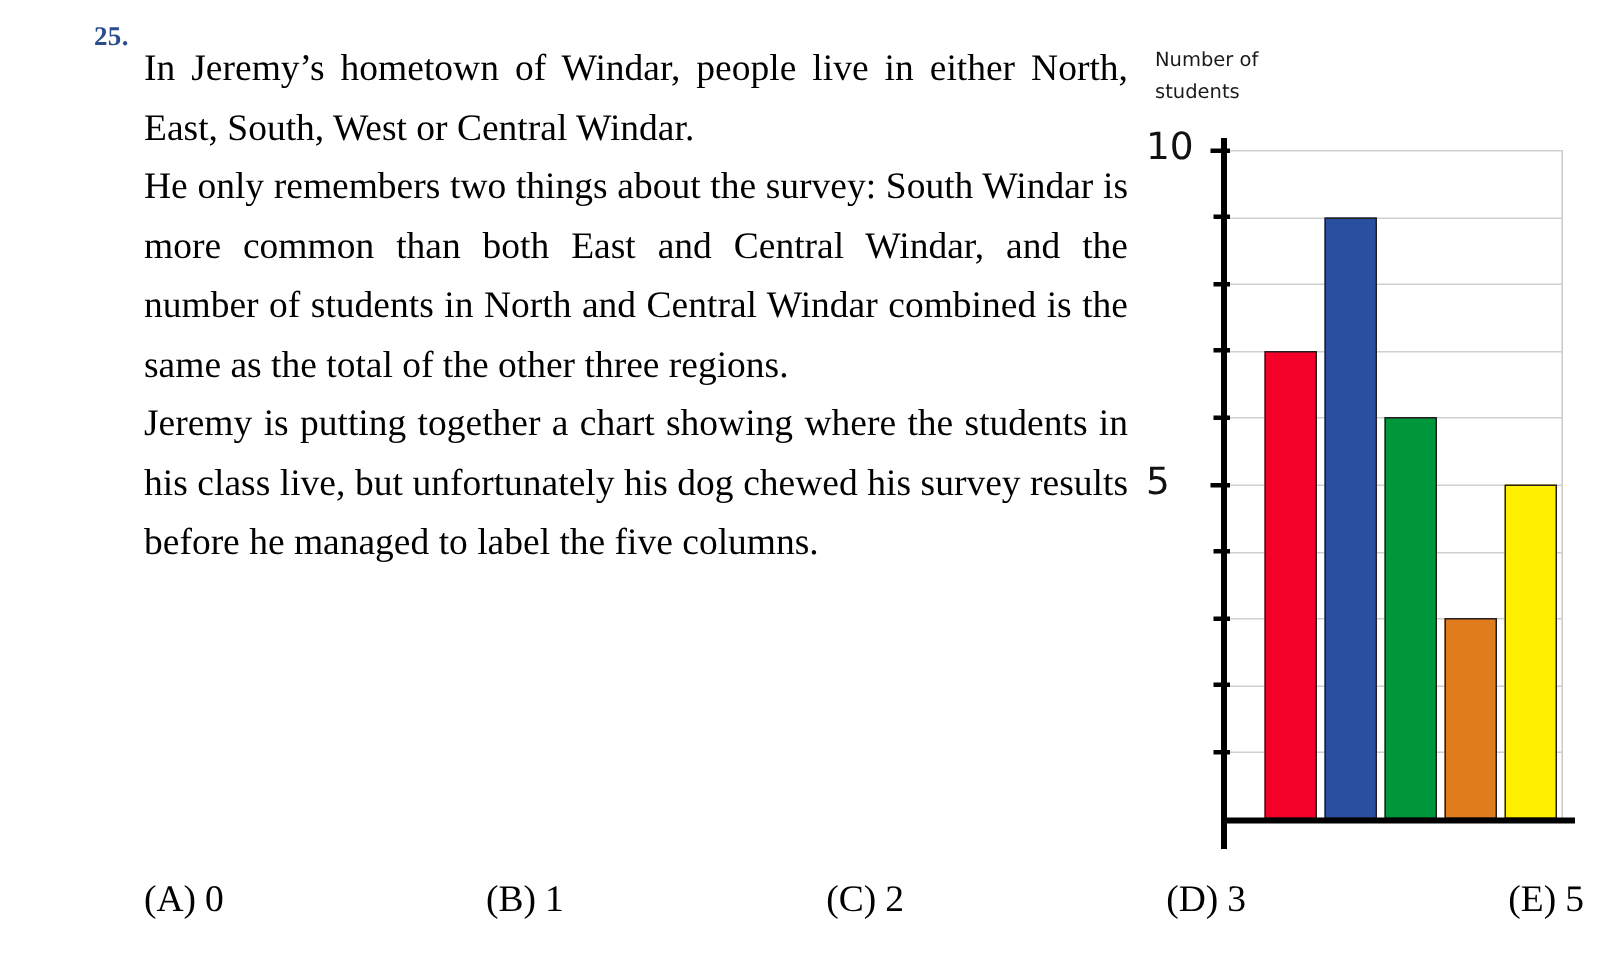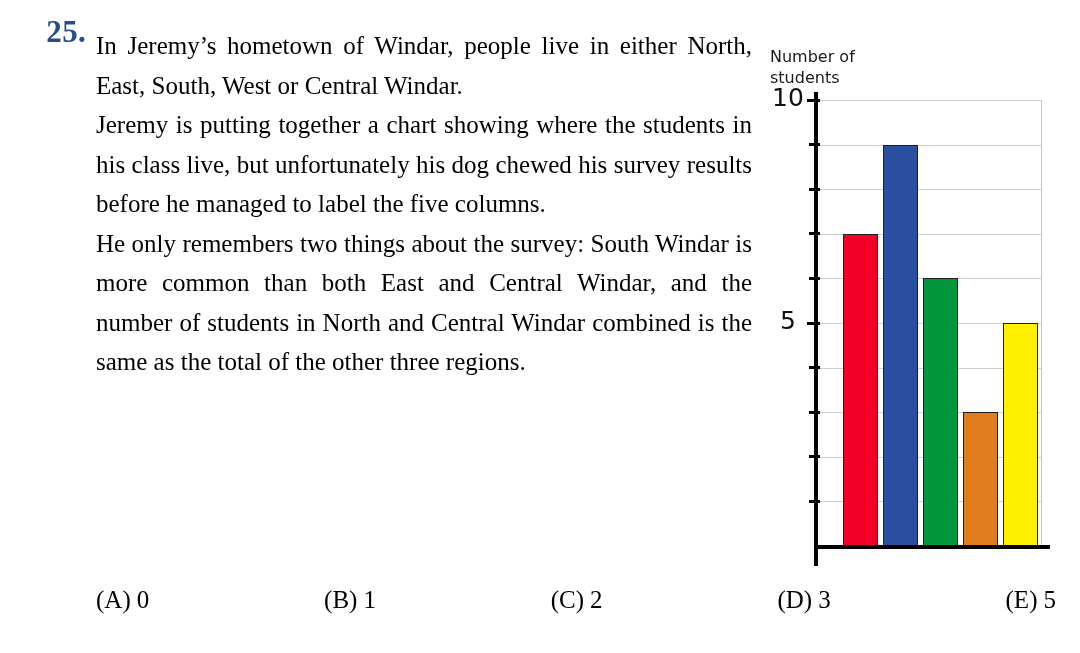--- a/index.html
+++ b/index.html
@@ -27,21 +27,21 @@
   }
 
   .qnum {
     position: absolute;
     left: 24px;
     top: 14px;
     width: 62px;
     text-align: right;
     font-family: "Liberation Serif", "DejaVu Serif", serif;
     font-weight: bold;
-    font-size: 31px;
+    font-size: 18px;
     color: #2B4C8C;
     letter-spacing: 0.3px;
   }
 
   #stem-column {
     position: absolute;
     left: 96px;
     top: 26px;
     width: 656px;
   }
@@ -75,24 +75,24 @@
   #chart-figure {
     position: absolute;
     left: 762px;
     top: 18px;
     width: 318px;
     height: 560px;
   }
   #axis-title {
     position: absolute;
     left: 8px;
-    top: 28px;
+    top: 12px;
     width: 180px;
     font-family: "DejaVu Sans", "Liberation Sans", sans-serif;
-    font-size: 16px;
+    font-size: 13px;
     line-height: 21px;
     color: #1a1a1a;
     white-space: pre-line;
   }
   
   #plot-area {
     position: absolute;
     left: 56px;
     top: 82px;
     width: 224px;
@@ -129,41 +129,41 @@
     width: 11px;
     height: 3px;
     background: #000000;
   }
   .tick.major { width: 13px; height: 3.5px; }
   .ticklabel {
     position: absolute;
     font-family: "DejaVu Sans", "Liberation Sans", sans-serif;
     font-size: 25px;
     color: #111111;
-    text-align: center;
+    text-align: left;
     width: 48px;
     right: 268px;
   }
   .bar {
     position: absolute;
     border: 1.6px solid #231f20;
     box-sizing: border-box;
   }
 </style>
 </head>
 <body>
 
 <div id="question-block">
 
   <div class="qnum">25.</div>
 
   <div id="stem-column">
     <p class="para">In Jeremy’s hometown of Windar, people live in either North, East, South, West or Central Windar.</p>
+    <p class="para">He only remembers two things about the survey: South Windar is more common than both East and Central Windar, and the number of students in North and Central Windar combined is the same as the total of the other three regions.</p>
     <p class="para">Jeremy is putting together a chart showing where the students in his class live, but unfortunately his dog chewed his survey results before he managed to label the five columns.</p>
-    <p class="para">He only remembers two things about the survey: South Windar is more common than both East and Central Windar, and the number of students in North and Central Windar combined is the same as the total of the other three regions.</p>
   </div>
 
   <div id="choices">
     <div class="choice">
       <span class="tag">(A)</span><span class="val">0</span>
     </div>
     <div class="choice">
       <span class="tag">(B)</span><span class="val">1</span>
     </div>
     <div class="choice">

